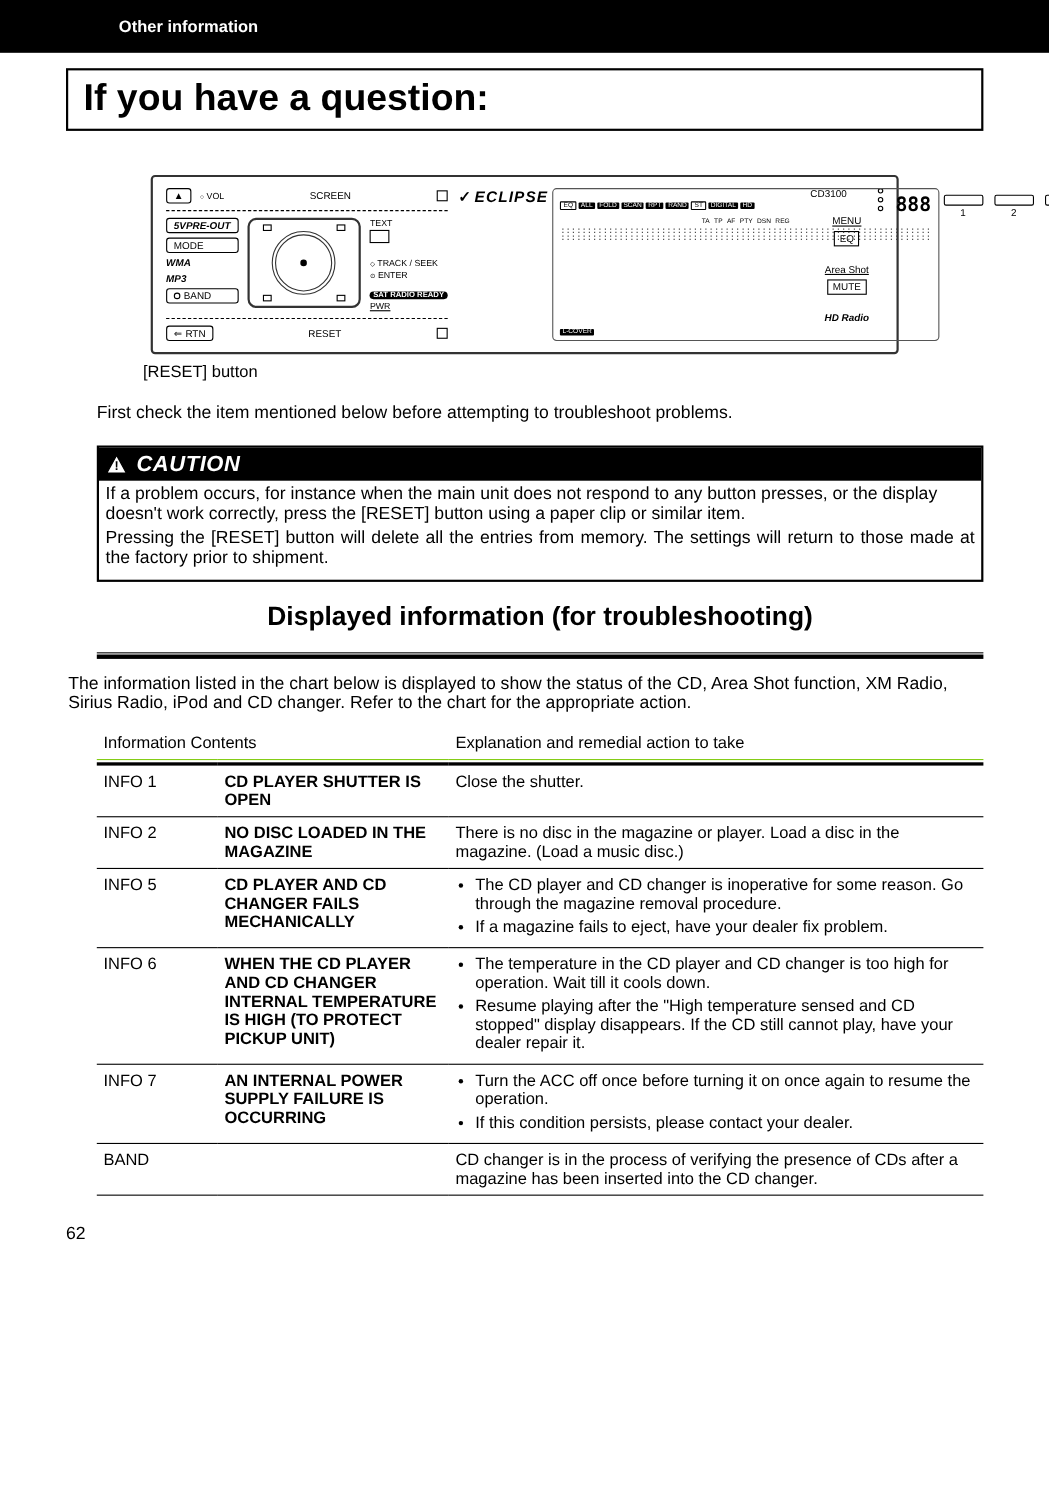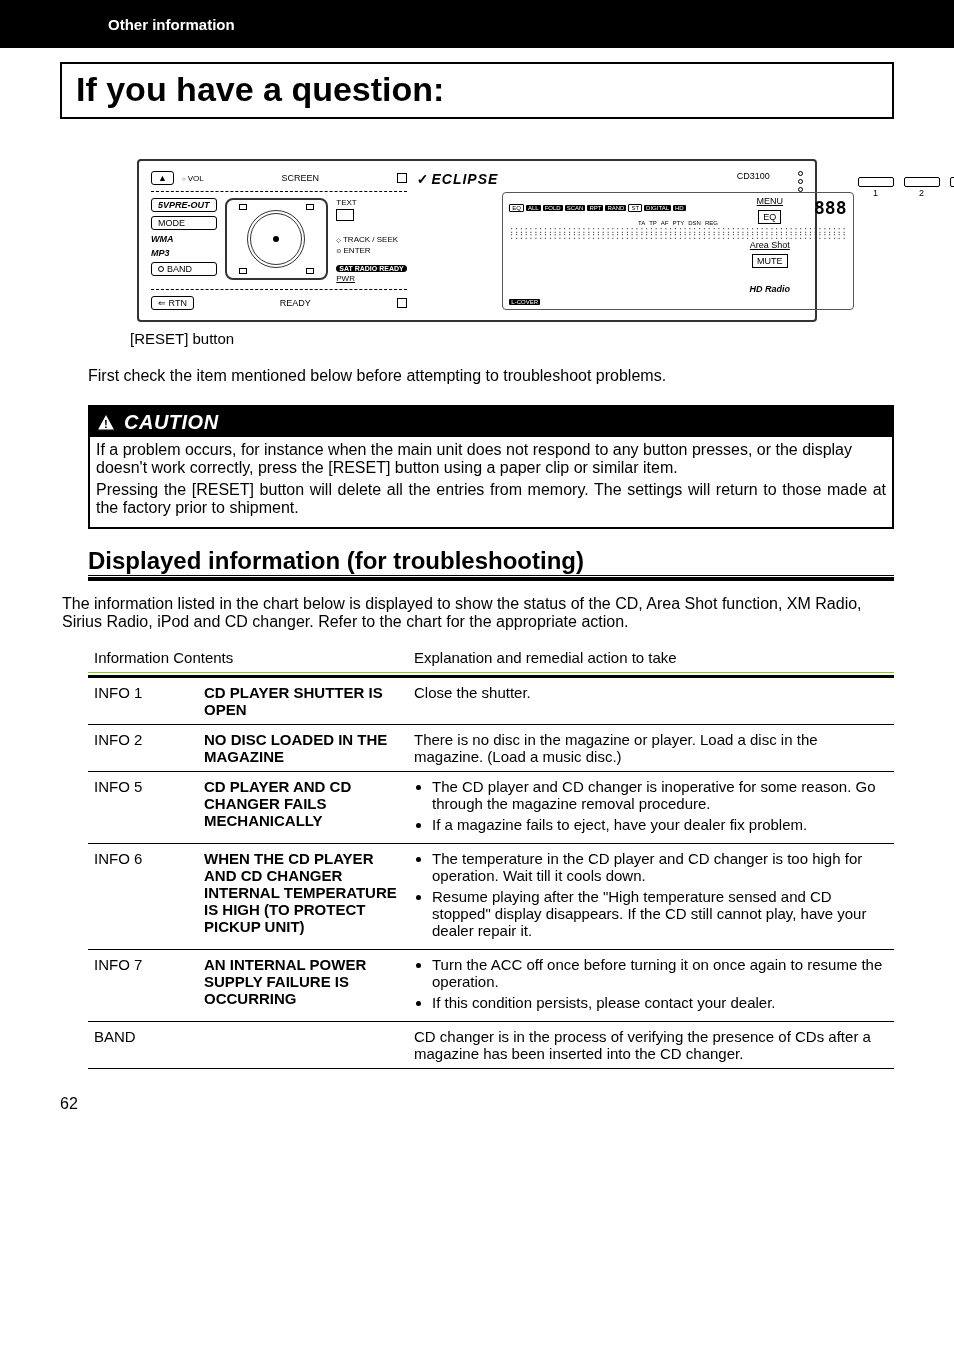--- a/index.html
+++ b/index.html
@@ -14,21 +14,21 @@
   .dev-row { display: flex; align-items: center; gap: 8px; }
   .pill { border: 1px solid #000; border-radius: 3px; padding: 1px 6px; font-size: 9px; }
   .knob { width: 58px; height: 58px; border-radius: 50%; border: 4px double #333; display: flex; align-items: center; justify-content: center; }
   .knob .dot { width: 6px; height: 6px; background: #000; border-radius: 50%; }
   .knob-wrap { border: 2px solid #333; border-radius: 8px; padding: 4px 12px; display: flex; flex-direction: column; align-items: center; flex: 1; position: relative; }
   .btn-tiny { width: 10px; height: 10px; border: 1px solid #000; margin-left:auto; }
   .divider-dash { border-top: 1px dashed #000; width: 100%; }
   .dev-center { width: 310px; display: flex; gap: 4px; }
   .eclipse-logo { text-align: center; font-style: italic; font-weight: bold; font-size: 14px; letter-spacing: 1px; }
   .eclipse-logo::before { content: "✓"; margin-right: 2px; font-style: normal; }
-  .lcd { border: 1px solid #555; border-radius: 4px; padding: 4px 6px; min-height: 60px; display:flex; flex-direction:column; gap:2px; font-size: 6px; position:relative;margin-top:21px; }
+  .lcd { border: 1px solid #555; border-radius: 4px; padding: 4px 6px; min-height: 60px; display:flex; flex-direction:column; gap:2px; font-size: 6px; position:relative; }
   .lcd-top { display:flex; gap:2px; flex-wrap:wrap; align-items:center; justify-content:center; }
   .lcd-badge { background:#000; color:#fff; padding:0 2px; font-size:6px; border-radius:1px; }
   .lcd-badge.outline { background:transparent; color:#000; border:1px solid #000; }
   .lcd-hash { font-family: monospace; font-size: 8px; line-height: 6px; height: 18px; overflow:hidden; text-align:center; color:#444; }
   .dev-center-btns { display:flex; gap:10px; margin-top:6px; justify-content:center; }
   .dev-center-btns .flat { width:36px; height:10px; border:1px solid #000; border-radius:2px; position:relative; }
   .dev-center-btns .lbl { position:absolute; top:-11px; left:50%; transform:translateX(-50%); font-size:8px; white-space:nowrap; }
   .dev-center-btns .num { position:absolute; bottom:-12px; left:50%; transform:translateX(-50%); font-size:9px; }
   .dev-right { width: 70px; display:flex; flex-direction:column; gap:4px; font-size:9px; align-items:center; }
   .dev-right .box { border:1px solid #000; padding:1px 4px; font-size:9px; }
@@ -41,21 +41,21 @@
 
   .caution-box { border: 2px solid #000; margin-bottom: 18px; }
   .caution-head { background: #000; color: #fff; display:flex; align-items:center; gap:8px; padding: 0 6px; height: 30px; }
   .caution-head .warn { width:20px; height:18px; }
   .caution-head .lbl { font-weight: bold; font-style: italic; font-size: 20px; letter-spacing: 0.5px; }
   .caution-body { padding: 4px 6px 6px 6px; font-size: 16px; }
   .caution-body p { margin-bottom: 4px; }
   .caution-body p.just { text-align: justify; }
 
   .section-title-wrap { margin-bottom: 14px; }
-  .section-title { font-size: 24px; font-weight: bold; margin-bottom: 0; }
+  .section-title { font-size: 24px; font-weight: bold; margin-bottom: 18px; text-align: center; }
   .section-title-bar { display:flex; flex-direction:column; }
   .bar-thin { height:1px; background:#000; }
   .bar-thick { height:4px; background:#000; margin-top:1px; }
 
   .table-intro { margin-left:-26px; margin-bottom: 14px; }
 
   table.info { width:100%; border-collapse: collapse; font-size:15px; }
   table.info thead th { text-align:left; font-weight:normal; padding: 4px 6px 6px 6px; border-bottom: 1px solid #84cc16; }
   table.info thead tr.gap td { height:4px; padding:0; border-bottom:3px solid #000; }
   table.info td { border-bottom: 1px solid #000; padding: 6px 6px; vertical-align: top; }
@@ -122,21 +122,21 @@
           <span style="font-weight:bold; background:#000; color:#fff; padding:0 3px; border-radius:6px; font-size:7px">SAT RADIO READY</span>
           <span style="text-decoration:underline">PWR</span>
         </div>
       </div>
       <div class="divider-dash"></div>
       <div class="dev-row">
         <span class="pill" style="display:inline-flex; align-items:center; gap:3px">
             <span>⇐</span>
             <span>RTN</span>
           </span>
-        <span style="margin-left:auto; font-size:9px">READY</span>
+        <span style="margin-left:auto; font-size:9px">RESET</span>
         <span class="btn-tiny"></span>
       </div>
     </div>
 
     <div class="dev-center">
       <div class="eclipse-logo">ECLIPSE</div>
       <div class="lcd">
         <div class="lcd-top">
           <span class="lcd-badge outline">EQ</span>
           <span class="lcd-badge">ALL</span>

